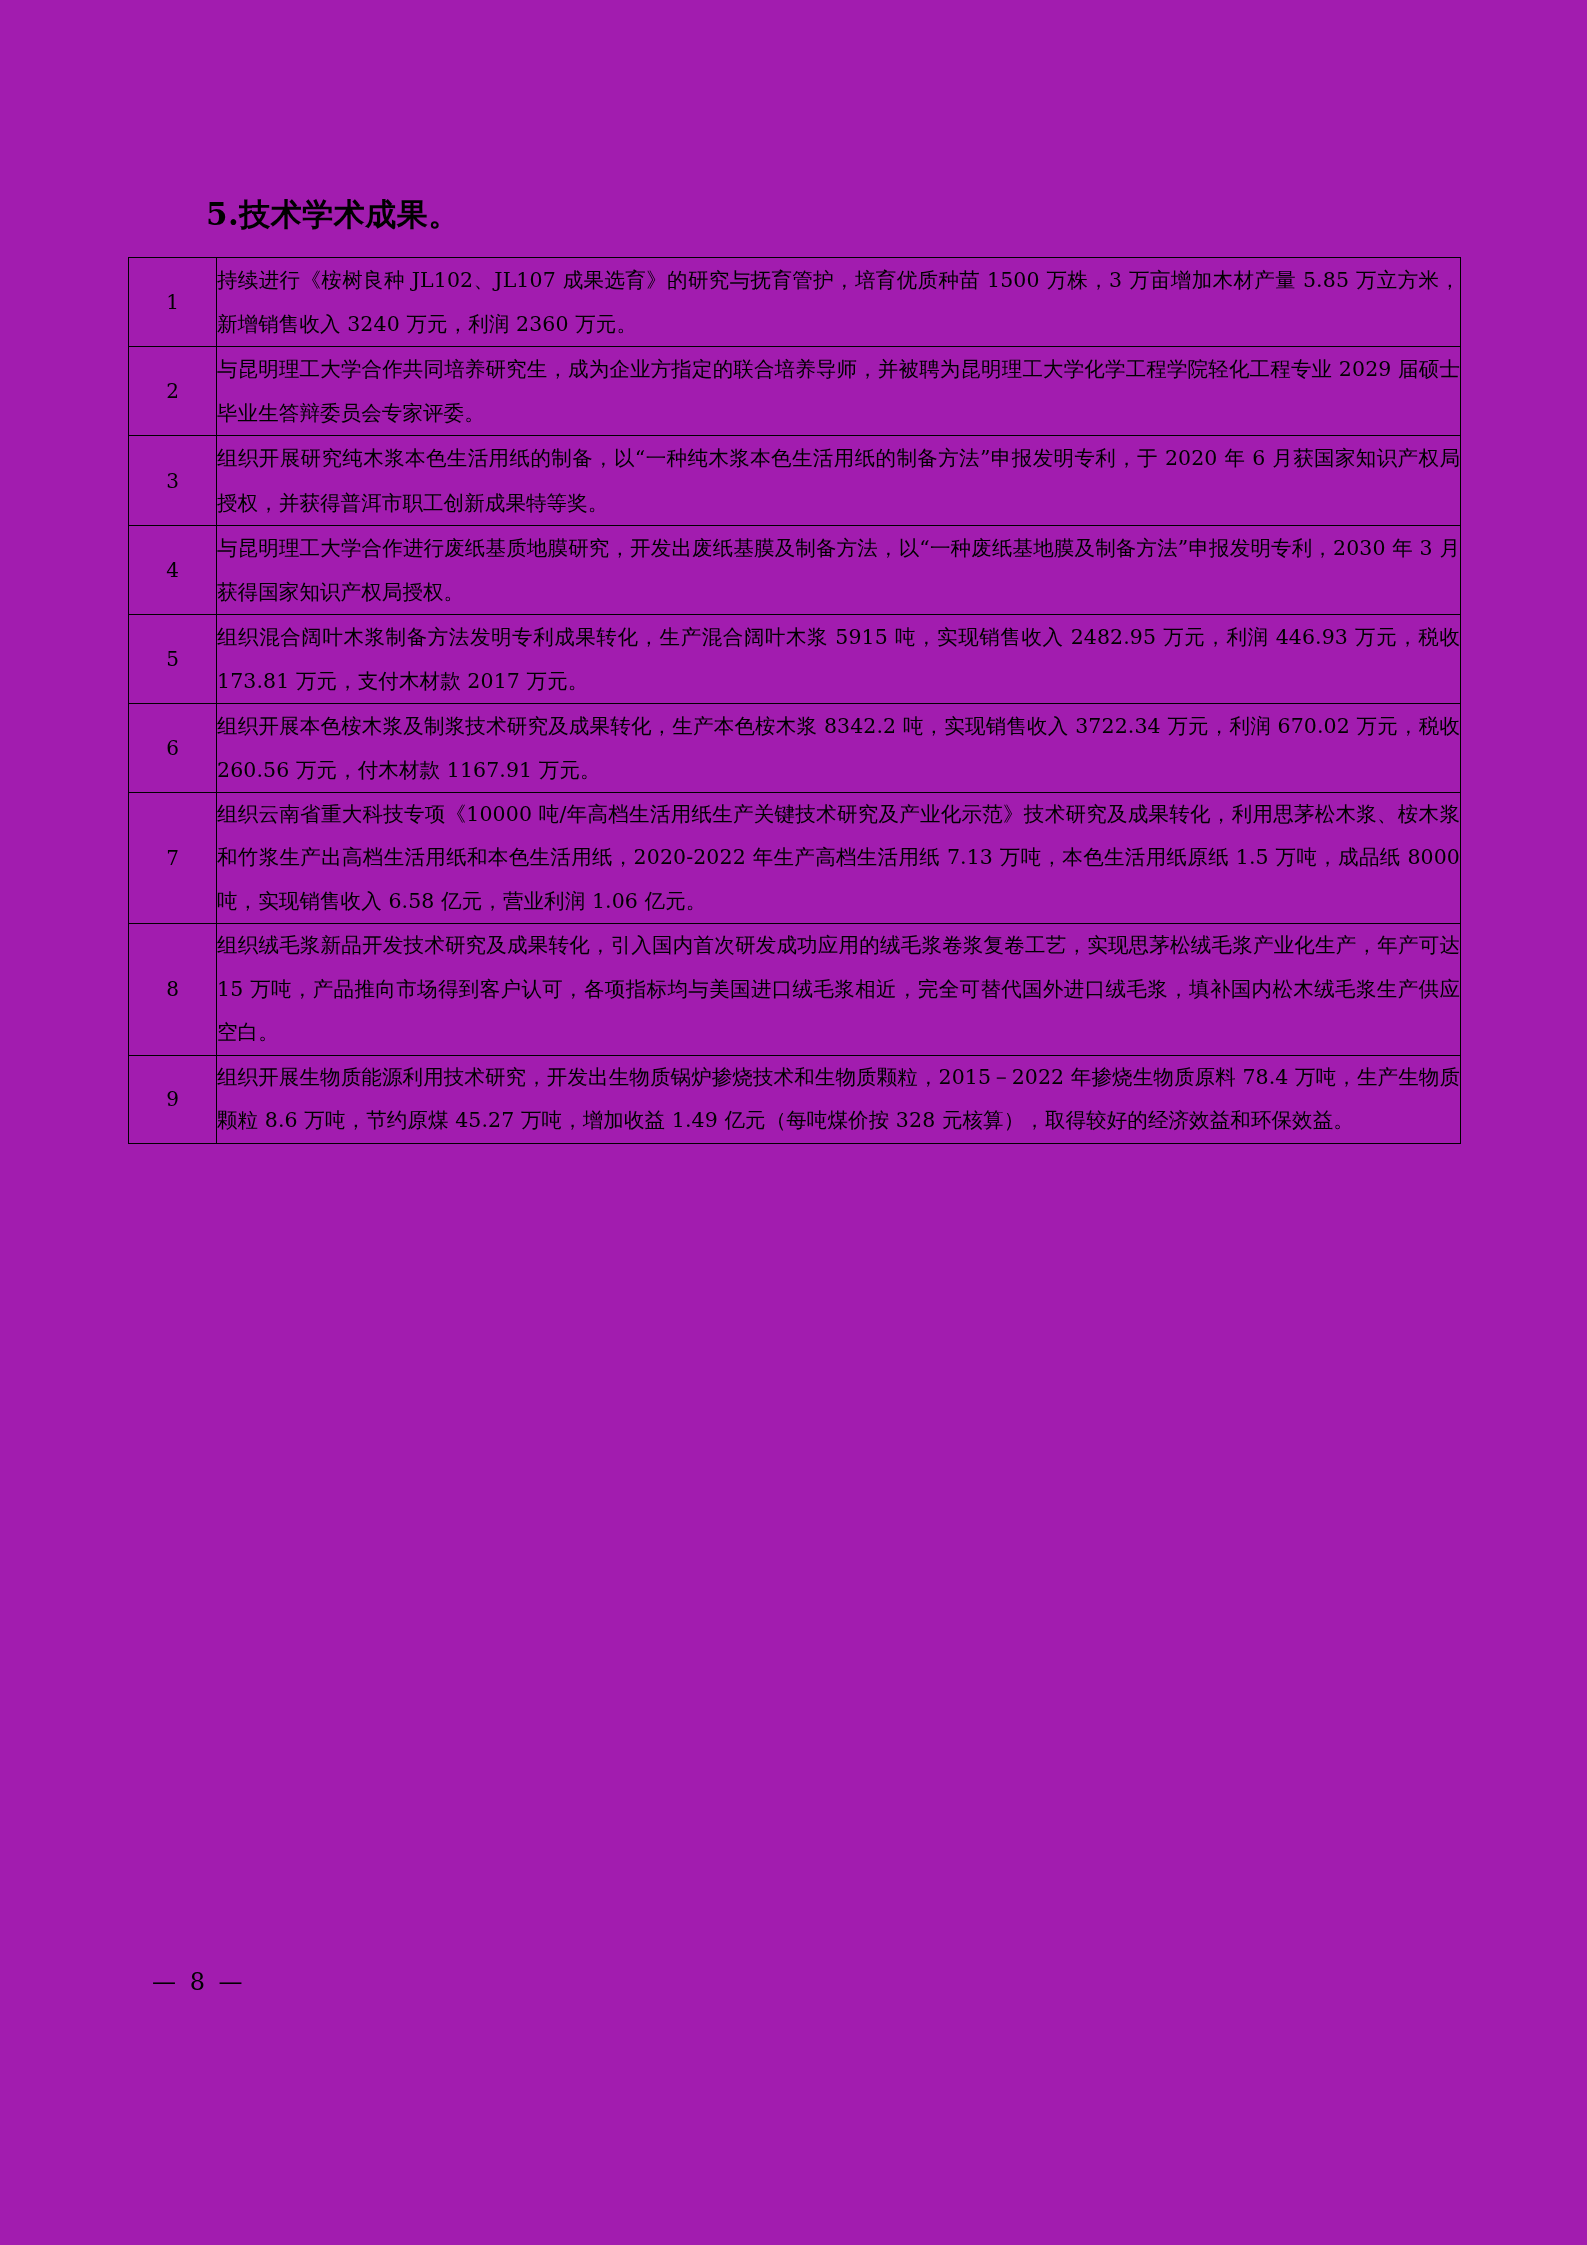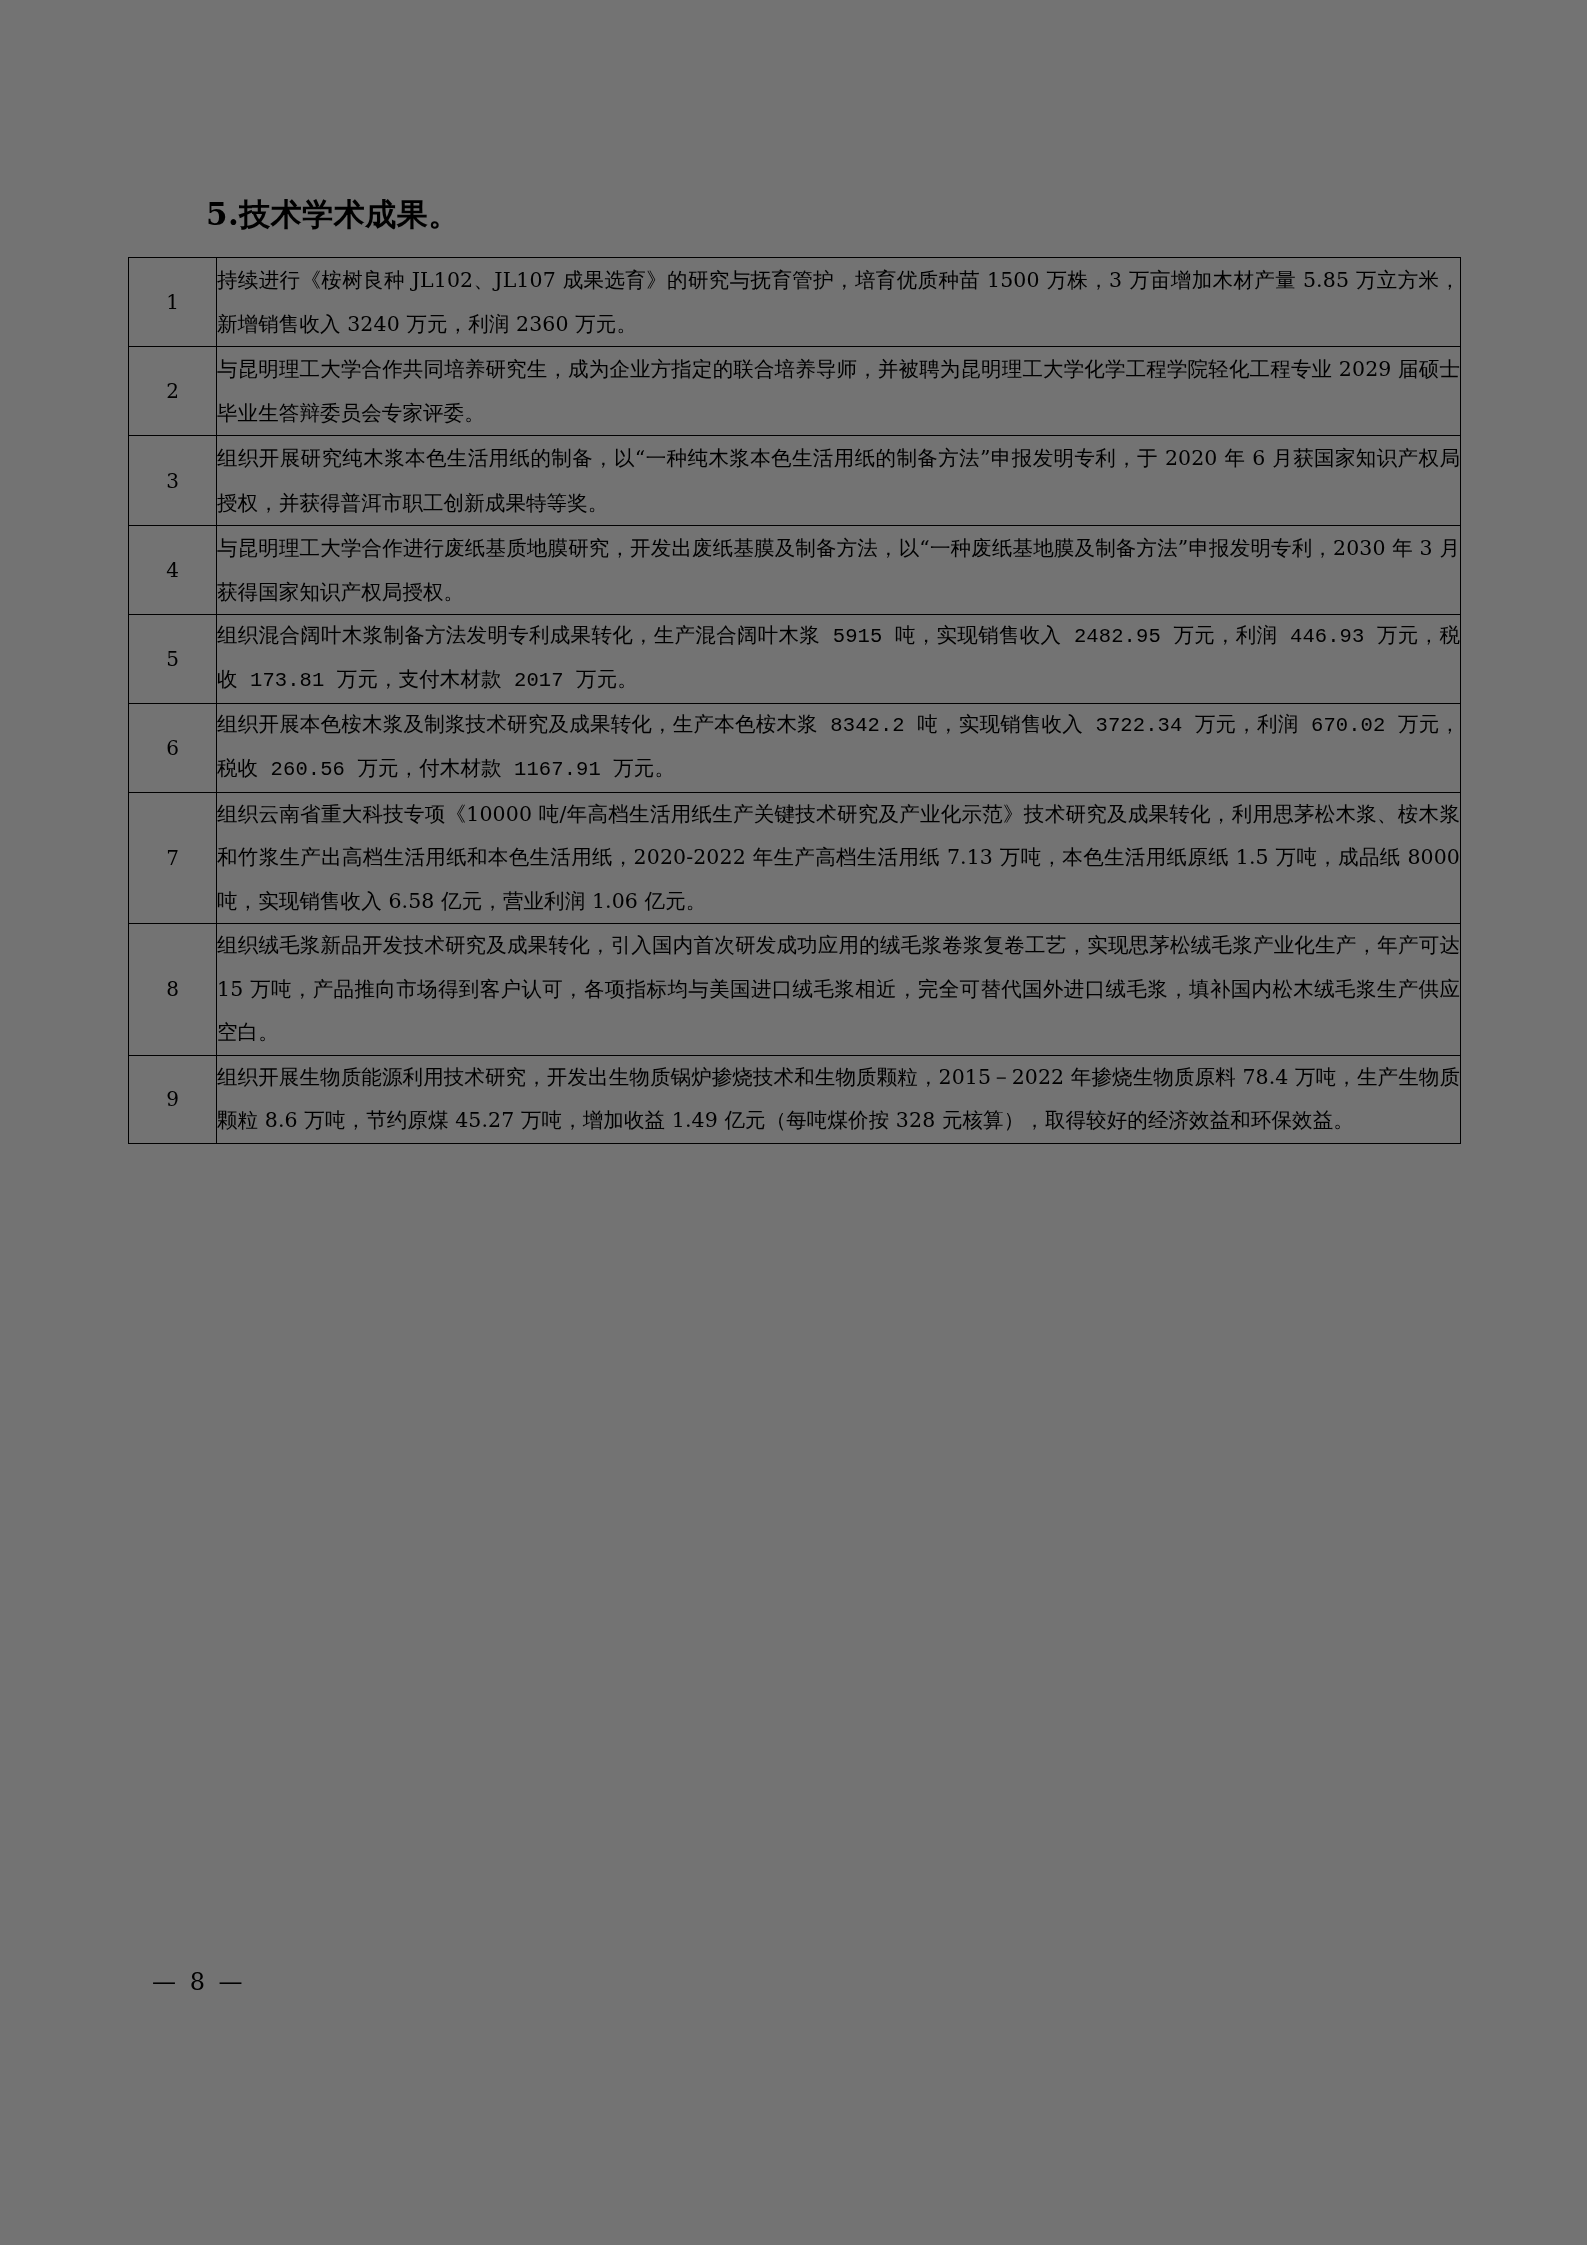--- a/index.html
+++ b/index.html
@@ -13,21 +13,21 @@
     font-family: "DejaVu Serif", "Liberation Serif", serif;
     color: #000000;
     position: relative;
     overflow: hidden;
   }
   .page {
     position: absolute;
     left: 0; top: 0;
     width: 1587px;
     height: 2245px;
-    background: #737373;
+    background: #a21caf;
     box-sizing: border-box;
   }
   .content-area {
     position: absolute;
     left: 128px;
     top: 196px;
     width: 1332px;
   }
   .section-title {
     font-size: 31px;
@@ -70,21 +70,21 @@
   .body-cell {
     padding: 18px 26px 18px 26px;
     font-size: 20.5px;
     line-height: 2.03;
     text-align: justify;
     text-justify: inter-ideograph;
     font-family: "DejaVu Serif", "Liberation Serif", serif;
     letter-spacing: 0.1px;
   }
   .r1 .body-cell, .r2 .body-cell, .r3 .body-cell, .r4 .body-cell { line-height: 2.15; }
-  .r5 .body-cell, .r6 .body-cell { line-height: 2.15; font-family: Liberation Mono, monospace; }
+  .r5 .body-cell, .r6 .body-cell { line-height: 2.15; }
   .r7 .body-cell, .r8 .body-cell, .r9 .body-cell { line-height: 2.12; }
 
   .page-footer {
     position: absolute;
     left: 128px;
     top: 1968px;
     width: 1332px;
     text-align: left;
     font-size: 24px;
     letter-spacing: 3px;

